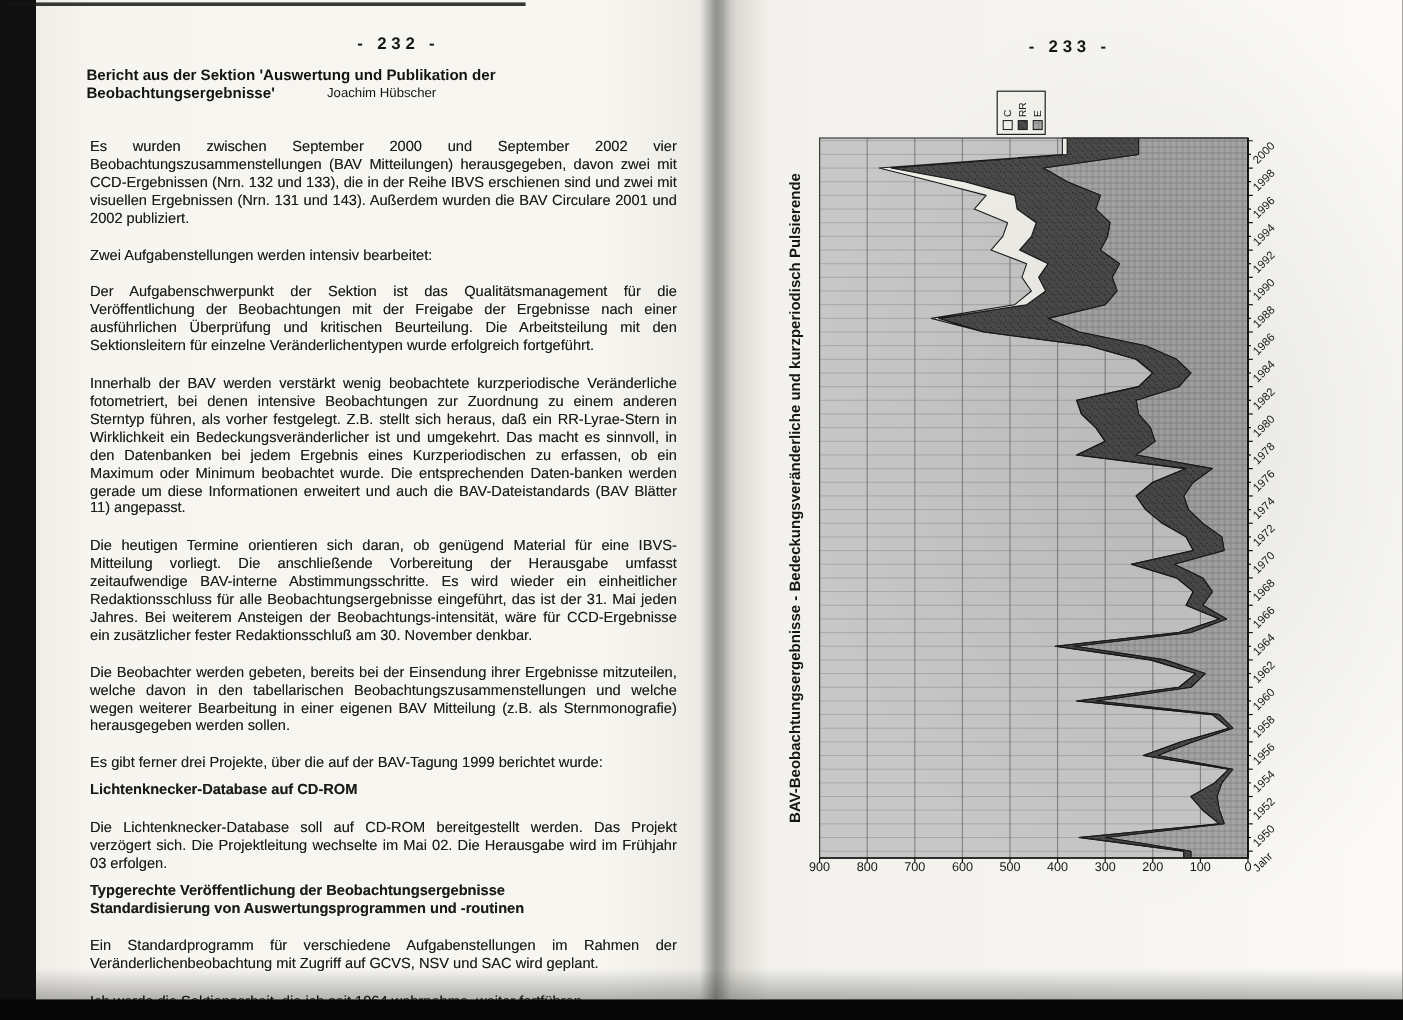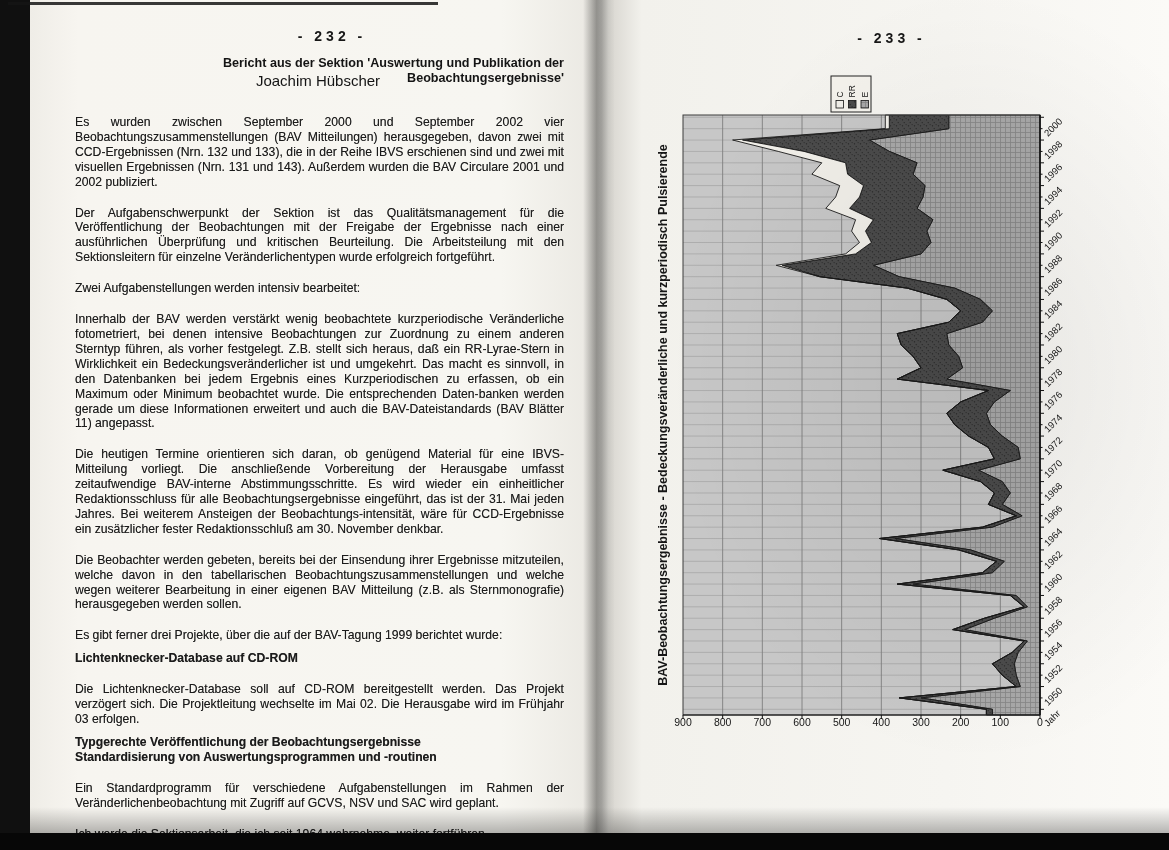--- a/index.html
+++ b/index.html
@@ -32,26 +32,26 @@
     background:linear-gradient(180deg, rgba(0,0,0,0) 0%, rgba(0,0,0,0.28) 100%);}
 
   
   .page-num{
     position:absolute;left:0;right:0;text-align:center;
     font-size:14px;font-weight:bold;letter-spacing:4px;color:#161616;
   }
   .page-left .page-num{top:28px;}
   .page-right .page-num{top:30px;}
   .doc-title{
-    position:absolute;left:42px;width:492px;top:56px;text-align:right;
+    position:absolute;left:42px;width:492px;top:56px;text-align:left;
     font-size:12.6px;font-weight:bold;line-height:15px;color:#141414;
   }
   .doc-author{
     position:absolute;left:42px;width:492px;top:72px;text-align:center;
-    font-size:15px;color:#141414;
+    font-size:11px;color:#141414;
   }
   .article{
     position:absolute;left:45px;top:99px;width:489px;
     font-size:12.2px;line-height:14.9px;text-align:justify;color:#1b1b1b;
     text-shadow:0 0 0.4px rgba(20,20,20,0.5);
   }
   .blk-p{margin:16px 0 8px 0;}
   .blk-h{font-weight:bold;margin:0;}
   .blk-bold{font-weight:normal;}
 
@@ -66,22 +66,22 @@
 <body>
 
 <div>
 
   <div class="page page-left">
     <div class="page-num">-  232  -</div>
     <div class="doc-title">Bericht aus der Sektion 'Auswertung und Publikation der Beobachtungsergebnisse'</div>
     <div class="doc-author">Joachim Hübscher</div>
     <div class="article">
         <div class="blk-p">Es wurden zwischen September 2000 und September 2002 vier Beobachtungszusammenstellungen (BAV Mitteilungen) herausgegeben, davon zwei mit CCD-Ergebnissen (Nrn. 132 und 133), die in der Reihe IBVS erschienen sind und zwei mit visuellen Ergebnissen (Nrn. 131 und 143). Außerdem wurden die BAV Circulare 2001 und 2002 publiziert.</div>
+        <div class="blk-p">Zwei Aufgabenstellungen werden intensiv bearbeitet:</div>
         <div class="blk-p">Der Aufgabenschwerpunkt der Sektion ist das Qualitätsmanagement für die Veröffentlichung der Beobachtungen mit der Freigabe der Ergebnisse nach einer ausführlichen Überprüfung und kritischen Beurteilung. Die Arbeitsteilung mit den Sektionsleitern für einzelne Veränderlichentypen wurde erfolgreich fortgeführt.</div>
-        <div class="blk-p">Zwei Aufgabenstellungen werden intensiv bearbeitet:</div>
         <div class="blk-p">Innerhalb der BAV werden verstärkt wenig beobachtete kurzperiodische Veränderliche fotometriert, bei denen intensive Beobachtungen zur Zuordnung zu einem anderen Sterntyp führen, als vorher festgelegt. Z.B. stellt sich heraus, daß ein RR-Lyrae-Stern in Wirklichkeit ein Bedeckungsveränderlicher ist und umgekehrt. Das macht es sinnvoll, in den Datenbanken bei jedem Ergebnis eines Kurzperiodischen zu erfassen, ob ein Maximum oder Minimum beobachtet wurde. Die entsprechenden Daten-banken werden gerade um diese Informationen erweitert und auch die BAV-Dateistandards (BAV Blätter 11) angepasst.</div>
         <div class="blk-p">Die heutigen Termine orientieren sich daran, ob genügend Material für eine IBVS-Mitteilung vorliegt. Die anschließende Vorbereitung der Herausgabe umfasst zeitaufwendige BAV-interne Abstimmungsschritte. Es wird wieder ein einheitlicher Redaktionsschluss für alle Beobachtungsergebnisse eingeführt, das ist der 31. Mai jeden Jahres. Bei weiterem Ansteigen der Beobachtungs-intensität, wäre für CCD-Ergebnisse ein zusätzlicher fester Redaktionsschluß am 30. November denkbar.</div>
         <div class="blk-p blk-bold">Die Beobachter werden gebeten, bereits bei der Einsendung ihrer Ergebnisse mitzuteilen, welche davon in den tabellarischen Beobachtungszusammenstellungen und welche wegen weiterer Bearbeitung in einer eigenen BAV Mitteilung (z.B. als Sternmonografie) herausgegeben werden sollen.</div>
         <div class="blk-p">Es gibt ferner drei Projekte, über die auf der BAV-Tagung 1999 berichtet wurde:</div>
         <div class="blk-h">Lichtenknecker-Database auf CD-ROM</div>
         <div class="blk-p">Die Lichtenknecker-Database soll auf CD-ROM bereitgestellt werden. Das Projekt verzögert sich. Die Projektleitung wechselte im Mai 02. Die Herausgabe wird im Frühjahr 03 erfolgen.</div>
         <div class="blk-h">Typgerechte Veröffentlichung der Beobachtungsergebnisse</div>
         <div class="blk-h">Standardisierung von Auswertungsprogrammen und -routinen</div>
         <div class="blk-p">Ein Standardprogramm für verschiedene Aufgabenstellungen im Rahmen der Veränderlichenbeobachtung mit Zugriff auf GCVS, NSV und SAC wird geplant.</div>
         <div class="blk-p">Ich werde die Sektionsarbeit, die ich seit 1964 wahrnehme, weiter fortführen.</div>

